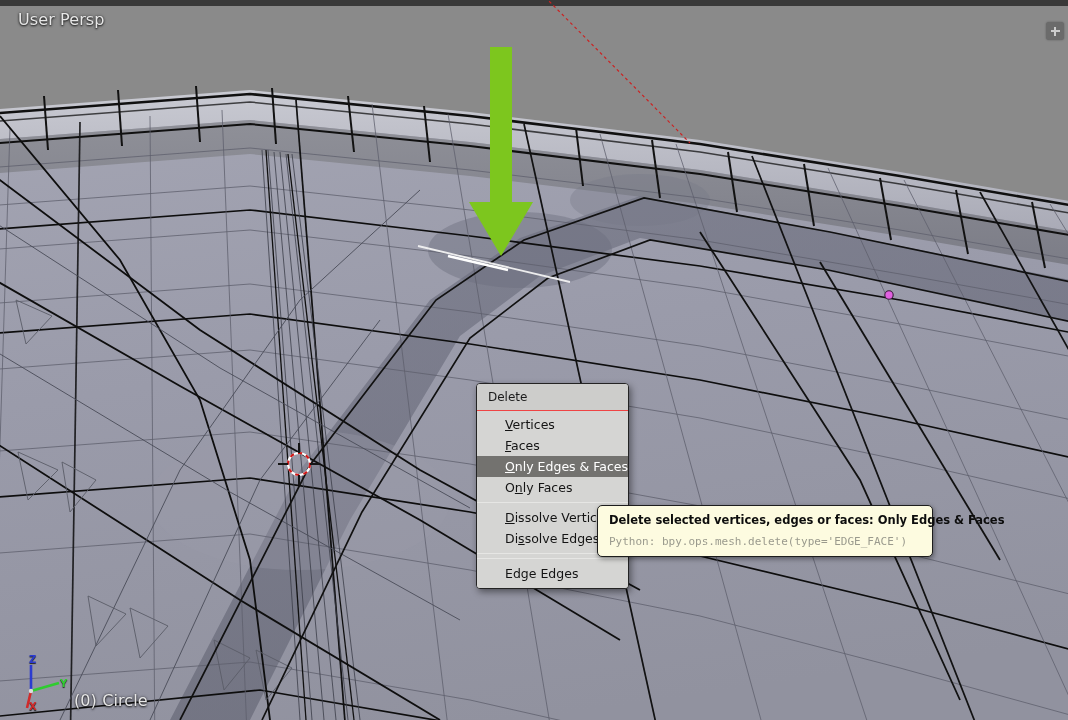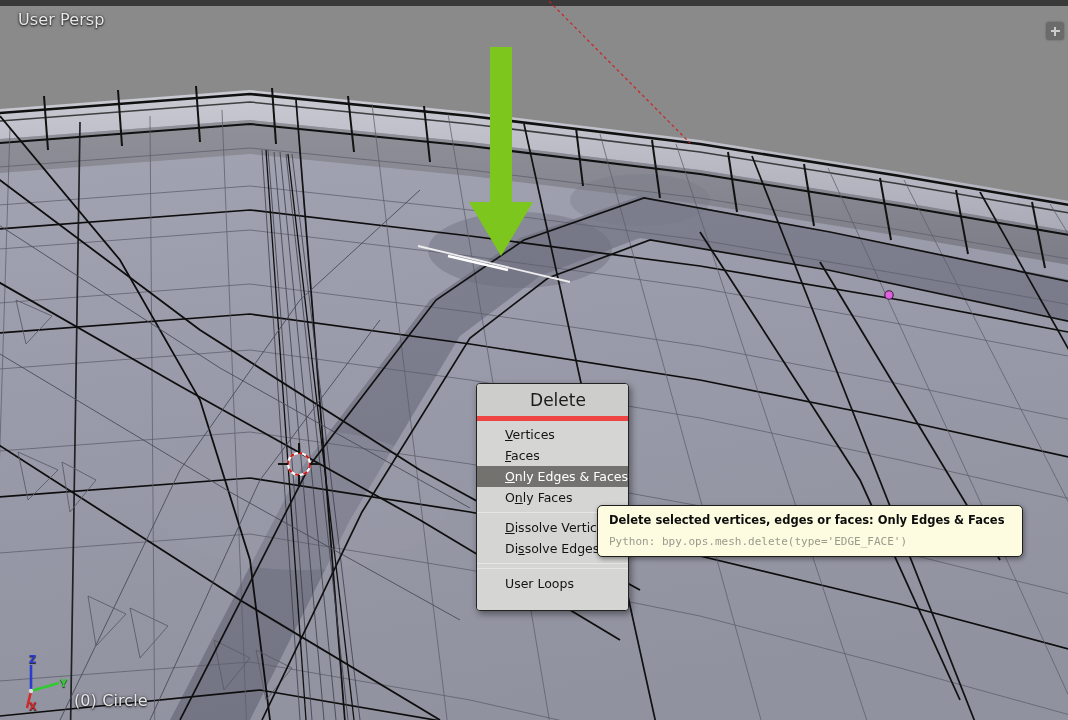--- a/index.html
+++ b/index.html
@@ -44,38 +44,37 @@
     position:absolute; left:476px; top:383px; width:153px;
     background:#d5d5d3;
     border:1px solid #232323;
     border-radius:4px;
     box-shadow:2px 3px 7px rgba(0,0,0,.45);
     overflow:hidden;
     font-size:12.5px;
     color:#111;
   }
   .menu-title {
-    padding:6px 0 6px 11px; font-size:17px; color:#1b1b1b;
+    padding:6px 0 6px 11px; font-size:12px; color:#1b1b1b;
     background:#cdcdcb;
-    border-bottom:5px solid #ef4444;
-    text-align:center;
-  }
-  .menu-body { padding:3px 0 16px 0; background:#d5d5d3; }
+    border-bottom:1px solid #ef4444;
+  }
+  .menu-body { padding:3px 0 4px 0; background:#d5d5d3; }
   .menu-item {
     padding:3px 0 3px 28px; line-height:15px; font-size:12.5px;
     color:#141414; white-space:nowrap;
   }
   .menu-item.selected { background:#73726f; color:#ffffff; }
   .menu-sep { height:1px; margin:4px 0 4px 0; background:#bcbcba;
      border-top:1px solid #e6e6e4; }
   .ul { text-decoration:underline; text-underline-offset:1px; }
 
   
   #tooltip {
-    position:absolute; left:597px; top:505px; width:426px;
+    position:absolute; left:597px; top:505px; width:336px;
     background:#fdfbe0;
     border:1px solid #1d1d1d;
     border-radius:5px;
     box-shadow:1px 2px 5px rgba(0,0,0,.4);
     padding:7px 10px 8px 11px;
   }
   .tip-main { font-size:11.5px; font-weight:bold; color:#0d0d0d; white-space:nowrap; }
   .tip-main .tip-val { font-weight:bold; }
   .tip-py {
     margin-top:8px; font-family:"DejaVu Sans Mono","Liberation Mono",monospace;
@@ -299,21 +298,21 @@
       <div class="menu-sep"></div>
 
       <div class="menu-item"><span class="ul">D</span>issolve Vertices</div>
       <div class="menu-item">Di<span class="ul">s</span>solve Edges</div>
 
       <div class="menu-sep"></div>
 
 
       <div class="menu-sep"></div>
 
-      <div class="menu-item">User Loops</div>
+      <div class="menu-item">Edge Edges</div>
     </div>
   </div>
 
   <div id="tooltip">
     <div class="tip-main">
       <span>Delete selected vertices, edges or faces:</span>
       <span class="tip-val">Only Edges &amp; Faces</span>
     </div>
     <div class="tip-py">
       <span>Python:</span>

